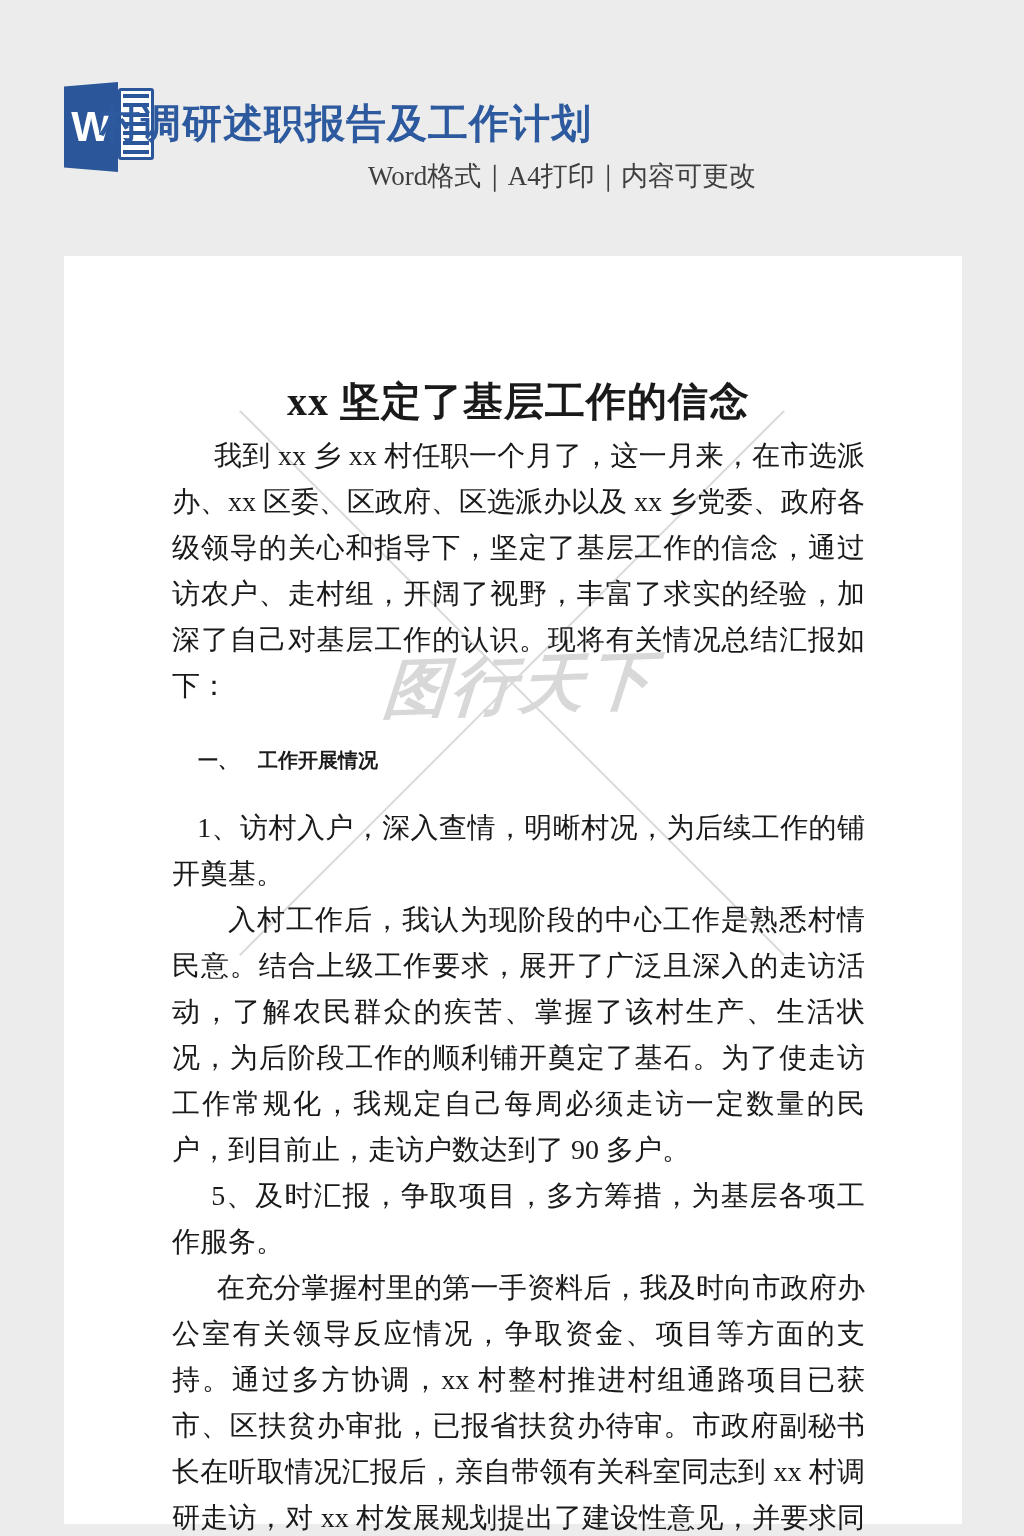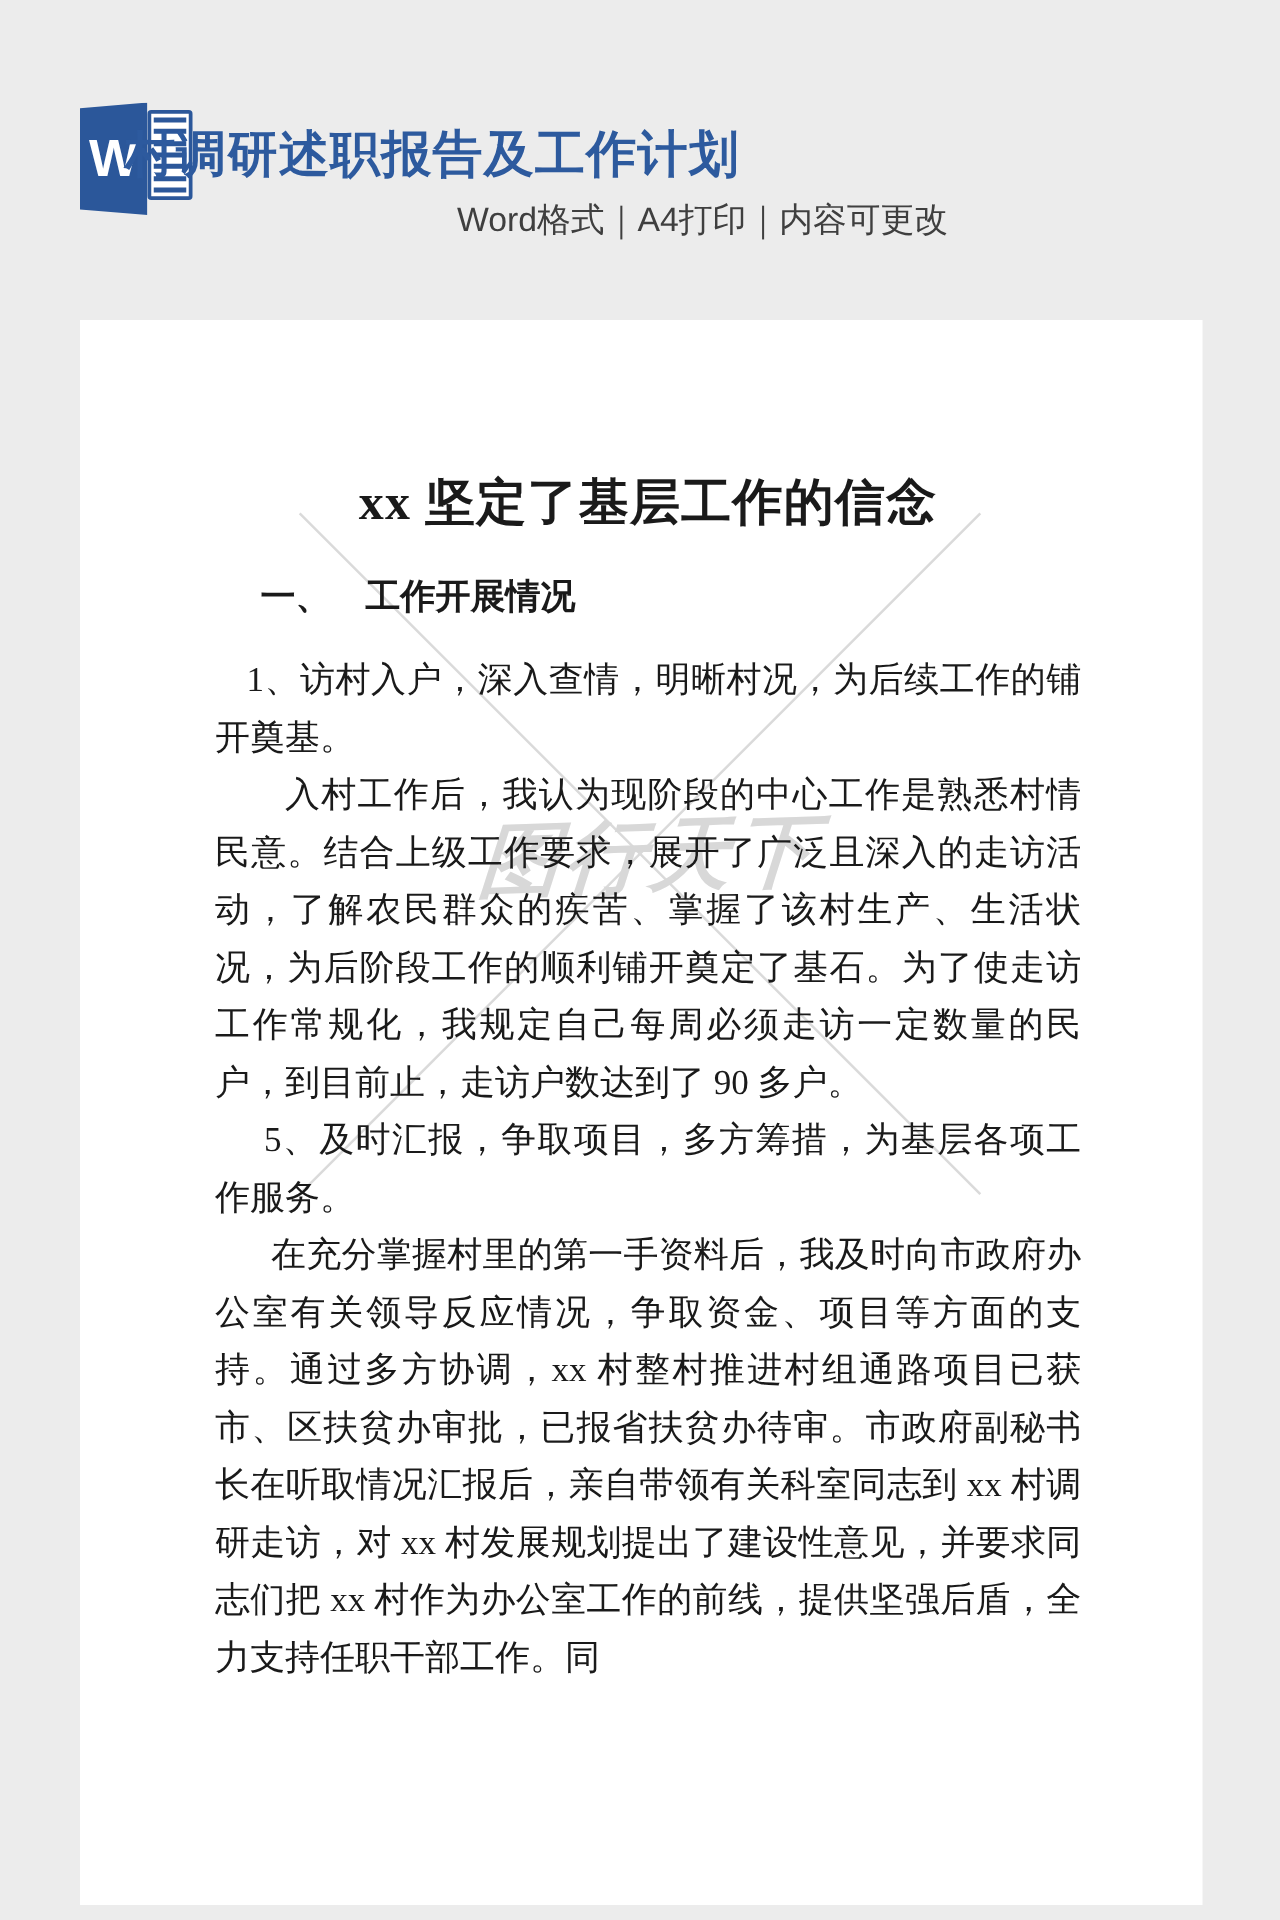--- a/index.html
+++ b/index.html
@@ -34,21 +34,21 @@
     font-family:"Liberation Sans","DejaVu Sans",sans-serif;
   }
   .header-title{
     position:absolute;left:100px;right:0;top:96px;
     font-size:40px;font-weight:bold;color:#2D5A9E;
     letter-spacing:1px;
   }
   .header-subtitle{
     position:absolute;left:100px;right:0;top:158px;
     text-align:center;
-    font-size:27px;color:#3F3F3F;
+    font-size:27px;color:#3F3F3F;font-family:Liberation Serif, serif;
   }
 
   
   .doc-page{
     position:absolute;left:64px;top:256px;width:898px;height:1268px;
     background:#FFFFFF;
   }
   .doc-content{
     position:relative;z-index:1;
     padding:0 97px 0 108px;
@@ -65,21 +65,21 @@
     margin:14px 0 0;
     text-align:center;
     font-size:26px;line-height:34px;font-weight:bold;
   }
   .doc-body{margin-top:7px;font-size:28px;line-height:46px;}
   .doc-body p{margin:0;text-align:justify;}
   .p-first{text-indent:1.5em;}
   .p-heading{
     font-weight:bold;text-indent:1.3em;margin:28px 0 22px !important;
     font-family:"Liberation Sans","DejaVu Sans",sans-serif;
-    font-size:28px;
+    font-size:20px;
   }
   .p-item1{text-indent:0.9em;}
   .p-body1{text-indent:2em;}
   .p-item2{text-indent:1.4em;}
   .p-body2{text-indent:1.6em;}
 
   
   .watermark{position:absolute;inset:0;z-index:0;pointer-events:none;}
   .wm-line{
     position:absolute;left:63px;top:426px;width:770px;height:2px;
@@ -125,20 +125,21 @@
   <div class="watermark">
     <div class="wm-line down"></div>
     <div class="wm-line up"></div>
     <div class="wm-logo">图行天下</div>
   </div>
 
   <div class="doc-content">
     <h1 class="doc-title">xx 坚定了基层工作的信念</h1>
 
     <div class="doc-body">
+      <p class="p-first">我到 xx 乡 xx 村任职一个月了，这一月来，在市选派办、xx 区委、区政府、区选派办以及 xx 乡党委、政府各级领导的关心和指导下，坚定了基层工作的信念，通过访农户、走村组，开阔了视野，丰富了求实的经验，加深了自己对基层工作的认识。现将有关情况总结汇报如下：</p>
       <p class="p-heading">一、　工作开展情况</p>
       <p class="p-item1">1、访村入户，深入查情，明晰村况，为后续工作的铺开奠基。</p>
       <p class="p-body1">入村工作后，我认为现阶段的中心工作是熟悉村情民意。结合上级工作要求，展开了广泛且深入的走访活动，了解农民群众的疾苦、掌握了该村生产、生活状况，为后阶段工作的顺利铺开奠定了基石。为了使走访工作常规化，我规定自己每周必须走访一定数量的民户，到目前止，走访户数达到了 90 多户。</p>
       <p class="p-item2">5、及时汇报，争取项目，多方筹措，为基层各项工作服务。</p>
       <p class="p-body2">在充分掌握村里的第一手资料后，我及时向市政府办公室有关领导反应情况，争取资金、项目等方面的支持。通过多方协调，xx 村整村推进村组通路项目已获市、区扶贫办审批，已报省扶贫办待审。市政府副秘书长在听取情况汇报后，亲自带领有关科室同志到 xx 村调研走访，对 xx 村发展规划提出了建设性意见，并要求同志们把 xx 村作为办公室工作的前线，提供坚强后盾，全力支持任职干部工作。同</p>
     </div>
   </div>
 </div>
 
 </body></html>

